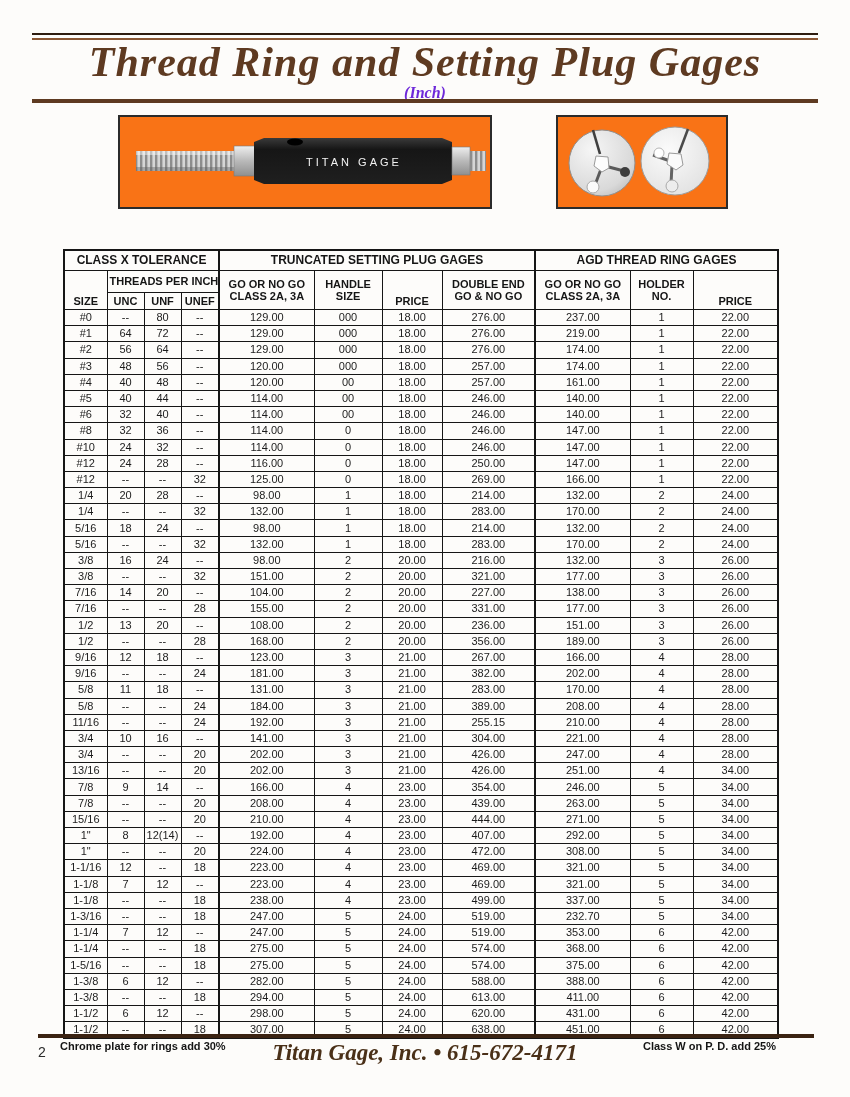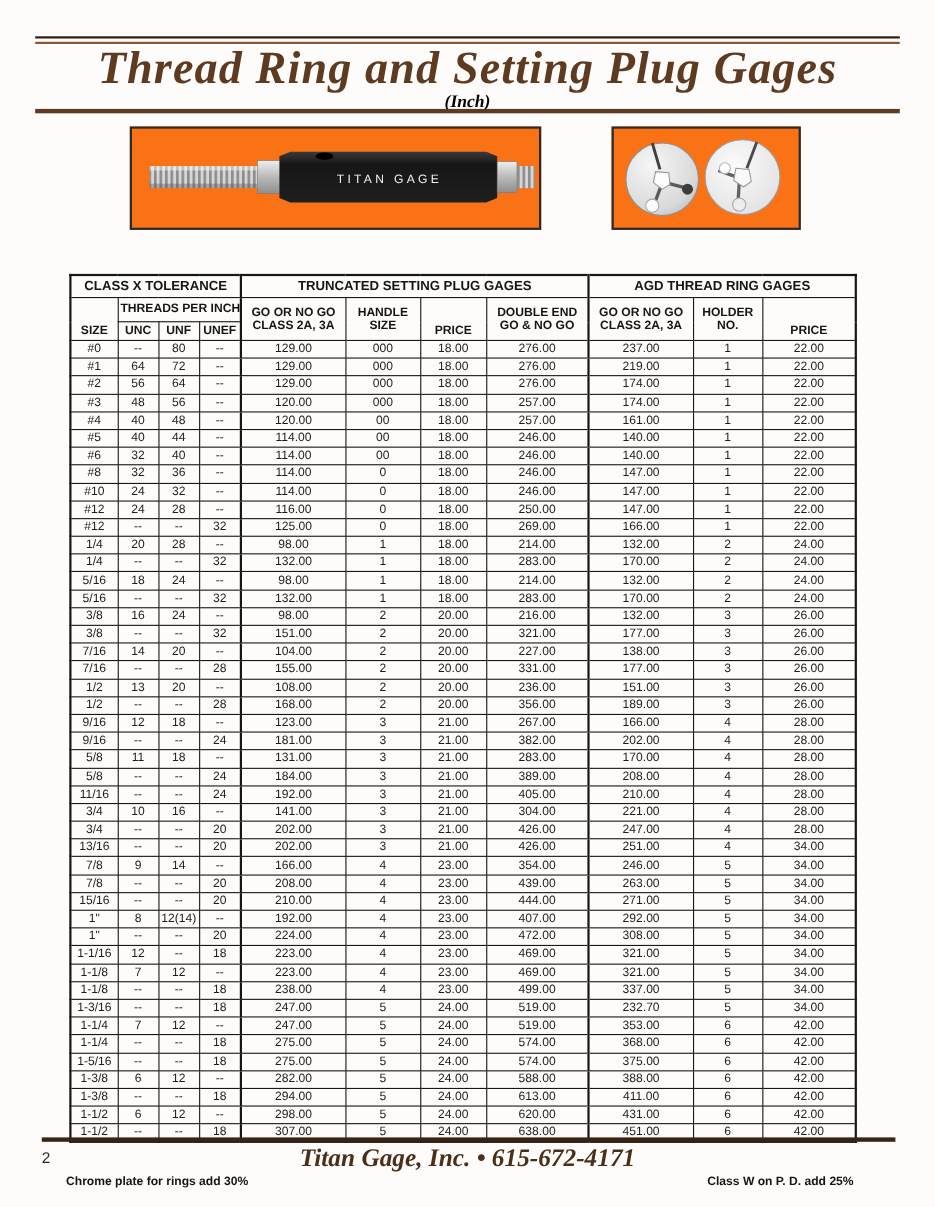--- a/index.html
+++ b/index.html
@@ -16,21 +16,21 @@
   .rule-bottom{top:1034px;height:4px;background:#3b2312;left:38px;right:36px;}
 
   .page-title{
     position:absolute;top:40px;left:0;right:0;text-align:center;
     font-family:"Liberation Serif", serif;font-style:italic;font-weight:bold;
     font-size:42px;line-height:1.05;color:#5e3a21;letter-spacing:1px;
   }
   .page-subtitle{
     position:absolute;top:84px;left:0;right:0;text-align:center;
     font-family:"Liberation Serif", serif;font-style:italic;font-weight:bold;
-    font-size:16px;color:#000000;
+    font-size:16px;color:#6d28d9;
   }
 
   .photo{position:absolute;top:115px;background:#f97316;border:2px solid #2b2b2b;}
   .photo-plug{left:118px;width:370px;height:90px;}
   .photo-rings{left:556px;width:168px;height:90px;}
 
   table.gage{
     position:absolute;left:63px;top:217px;width:714px;
     border-collapse:collapse;table-layout:fixed;
     font-size:11px;
@@ -44,21 +44,21 @@
   table.gage{border:2px solid #161616;}
   table.gage thead th{font-weight:bold;line-height:1.12;}
   .grp-row th{height:19px;font-size:12px;}
   .hd2{height:21px;}
   .hd3 th{height:16px;}
   .grp-l{border-left:2px solid #161616 !important;}
   .vb{vertical-align:bottom !important;padding-bottom:2px !important;}
   table.gage tbody td{height:15.2px;line-height:1;font-size:11px;color:#1c1c1c;}
 
   .notes{
-    position:absolute;left:60px;top:1068px;width:716px;
+    position:absolute;left:60px;top:1040px;width:716px;
     display:flex;justify-content:space-between;align-items:center;
     font-size:11px;
   }
   .notes .n{white-space:nowrap;}
   .n-bold{font-weight:bold;}
   .n-med{font-weight:600;}
 
   .footer-line{
     position:absolute;top:1040px;left:0;right:0;text-align:center;
     font-family:"Liberation Serif", serif;font-style:italic;font-weight:bold;
@@ -530,21 +530,21 @@
         <td>28.00</td>
       </tr>
       <tr>
         <td>11/16</td>
         <td>--</td>
         <td>--</td>
         <td>24</td>
         <td class="grp-l">192.00</td>
         <td>3</td>
         <td>21.00</td>
-        <td>405.00</td>
+        <td>255.15</td>
         <td class="grp-l">210.00</td>
         <td>4</td>
         <td>28.00</td>
       </tr>
       <tr>
         <td>3/4</td>
         <td>10</td>
         <td>16</td>
         <td>--</td>
         <td class="grp-l">141.00</td>

